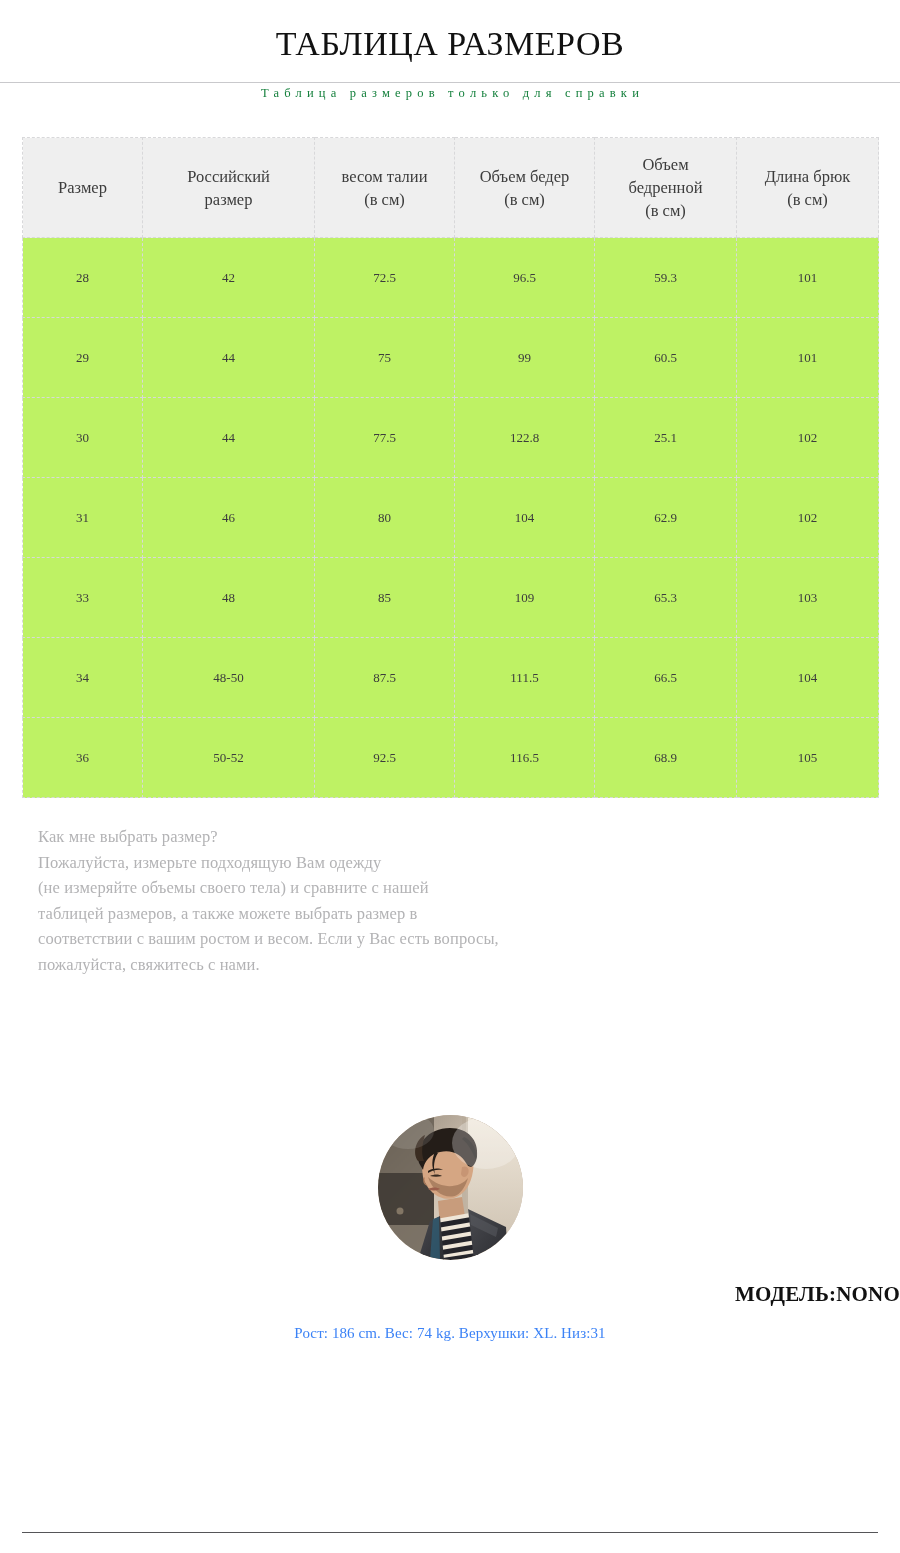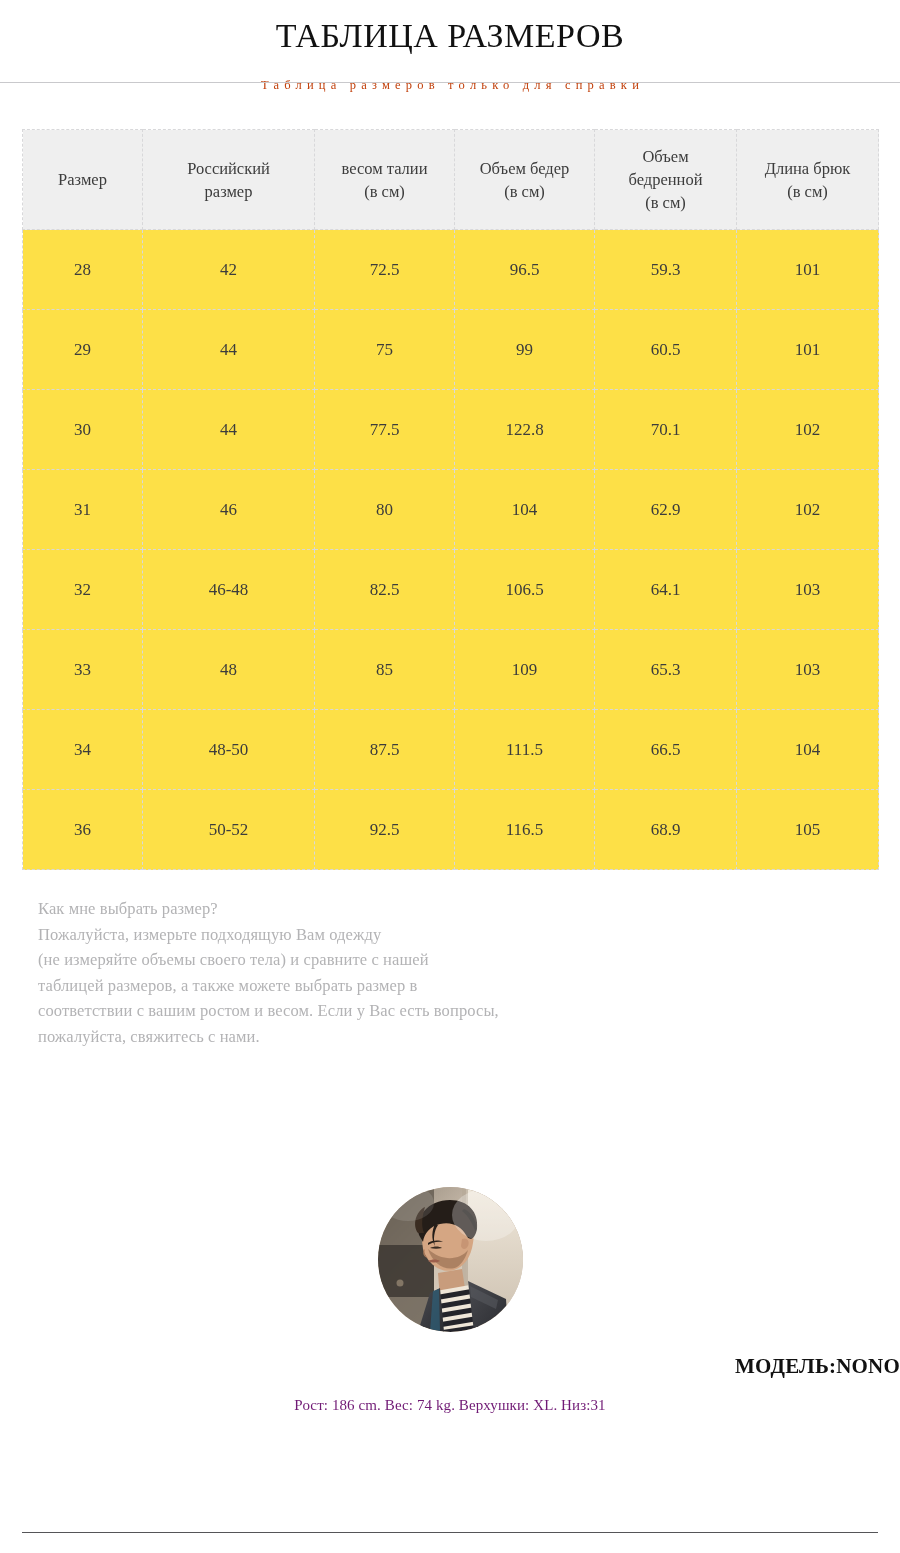--- a/index.html
+++ b/index.html
@@ -14,21 +14,21 @@
     height: 1553px;
     position: relative;
     font-family: "Liberation Serif", "DejaVu Serif", serif;
     color: #333333;
     overflow: hidden;
   }
 
   
   .header-block {
     position: relative;
-    padding-top: 15px;
+    padding-top: 23px;
   }
   .title-rule {
     position: absolute;
     left: 0;
     right: 0;
     top: 82px;
     height: 1px;
     background: #c9c9cc;
   }
   .page-title {
@@ -44,21 +44,21 @@
     display: block;
     margin: 0 auto;
     width: 420px;
     padding-bottom: 6px;
   }
   .page-subtitle {
     text-align: center;
     font-size: 12.5px;
     line-height: 18px;
     letter-spacing: 5.2px;
-    color: #c2410c;
+    color: #15803d;
     margin-top: 13px;
     text-indent: 5px;
   }
 
   
   .table-wrap {
     margin: 35px 22px 0 22px;
   }
   table.size-table {
     width: 856px;
@@ -75,22 +75,22 @@
     padding: 4px 2px;
   }
   table.size-table thead th {
     background: #efefef;
     height: 100px;
     font-size: 16.5px;
     line-height: 23px;
   }
   table.size-table tbody td {
     height: 80px;
-    font-size: 17px;
-    background: #fde047;
+    font-size: 13px;
+    background: #bef264;
   }
   col.c1 { width: 120px; }
   col.c2 { width: 172px; }
   col.c3 { width: 140px; }
   col.c4 { width: 140px; }
   col.c5 { width: 142px; }
   col.c6 { width: 142px; }
 
   
   .note {
@@ -122,21 +122,21 @@
     margin-top: 22px;
     font-size: 21px;
     font-weight: 700;
     color: #111111;
     letter-spacing: 0.2px;
     text-align: right;
   }
   .model-stats {
     margin-top: 18px;
     font-size: 15px;
-    color: #701a75;
+    color: #3b82f6;
     letter-spacing: 0.1px;
   }
 
   .bottom-rule {
     position: absolute;
     left: 22px;
     right: 22px;
     top: 1532px;
     height: 1px;
     background: #555558;
@@ -204,38 +204,30 @@
           <td>75</td>
           <td>99</td>
           <td>60.5</td>
           <td>101</td>
         </tr>
         <tr>
           <td>30</td>
           <td>44</td>
           <td>77.5</td>
           <td>122.8</td>
-          <td>70.1</td>
+          <td>25.1</td>
           <td>102</td>
         </tr>
         <tr>
           <td>31</td>
           <td>46</td>
           <td>80</td>
           <td>104</td>
           <td>62.9</td>
           <td>102</td>
-        </tr>
-        <tr>
-          <td>32</td>
-          <td>46-48</td>
-          <td>82.5</td>
-          <td>106.5</td>
-          <td>64.1</td>
-          <td>103</td>
         </tr>
         <tr>
           <td>33</td>
           <td>48</td>
           <td>85</td>
           <td>109</td>
           <td>65.3</td>
           <td>103</td>
         </tr>
         <tr>

